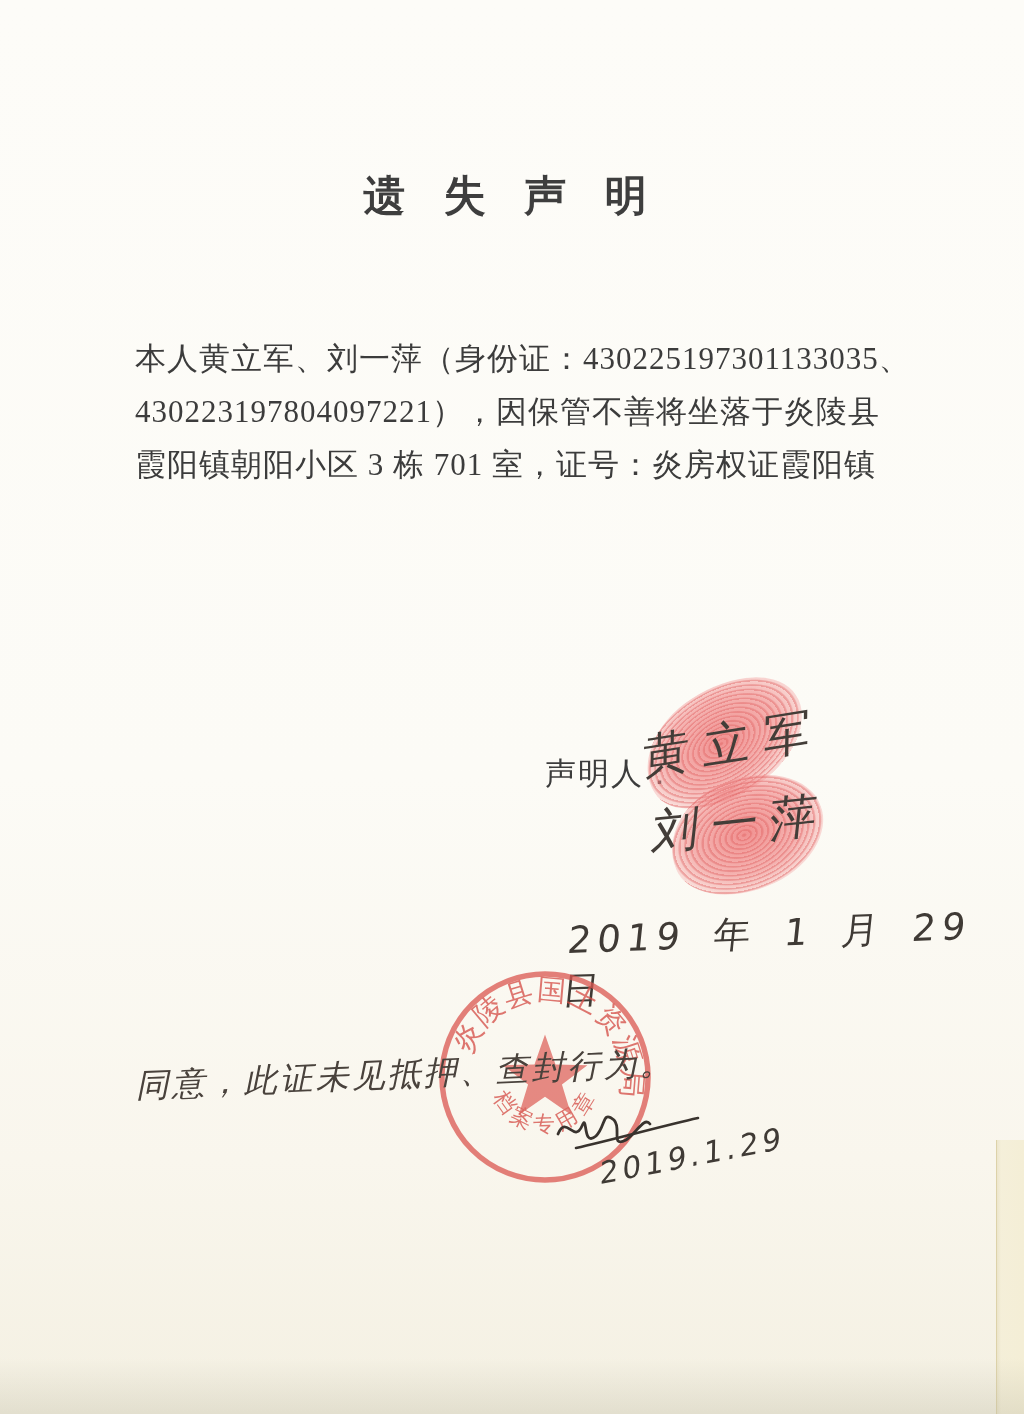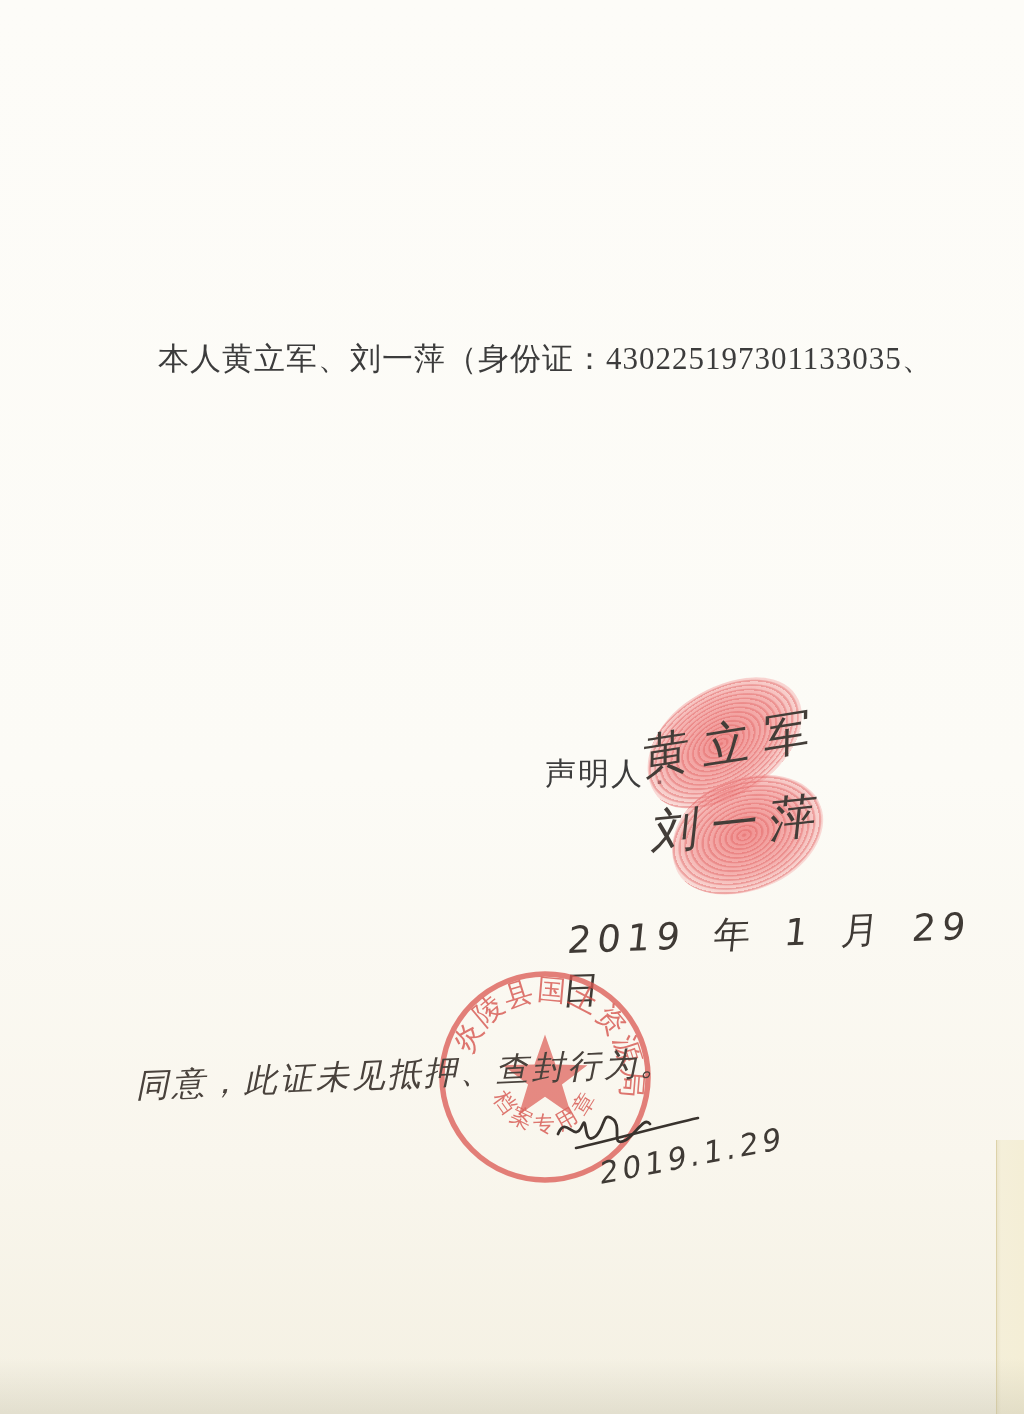--- a/index.html
+++ b/index.html
@@ -31,21 +31,20 @@
     position: absolute;
     left: 135px; top: 332px;
     width: 770px;
     font-size: 31px;
     color: #3c3c3c;
   }
   .body-text p {
     line-height: 53px;
     white-space: nowrap;
     letter-spacing: 1px;
-    margin-left: 23px;
   }
   .declarant-label {
     position: absolute;
     left: 545px; top: 753px;
     font-size: 31px;
     letter-spacing: 2px;
     color: #3c3c3c;
   }
   
   .fp {
@@ -130,23 +129,26 @@
     left: 0; bottom: 0;
     width: 100%; height: 56px;
     background: linear-gradient(180deg, rgba(197, 193, 170, 0) 0%, rgba(186, 183, 161, 0.30) 100%);
   }
 </style>
 </head>
 <body>
 
 <div class="page">
 
+  <h1 class="title">遗 失 声 明</h1>
 
   <div class="body-text">
     <p>本人黄立军、刘一萍（身份证：430225197301133035、</p>
+    <p>430223197804097221），因保管不善将坐落于炎陵县</p>
+    <p>霞阳镇朝阳小区 3 栋 701 室，证号：炎房权证霞阳镇</p>
   </div>
 
   <span class="declarant-label">声明人：</span>
 
   <div class="fp fp1"></div>
   <div class="fp fp2"></div>
 
   <div class="hand sig1">黄立军</div>
   <div class="hand sig2">刘一萍</div>
 

